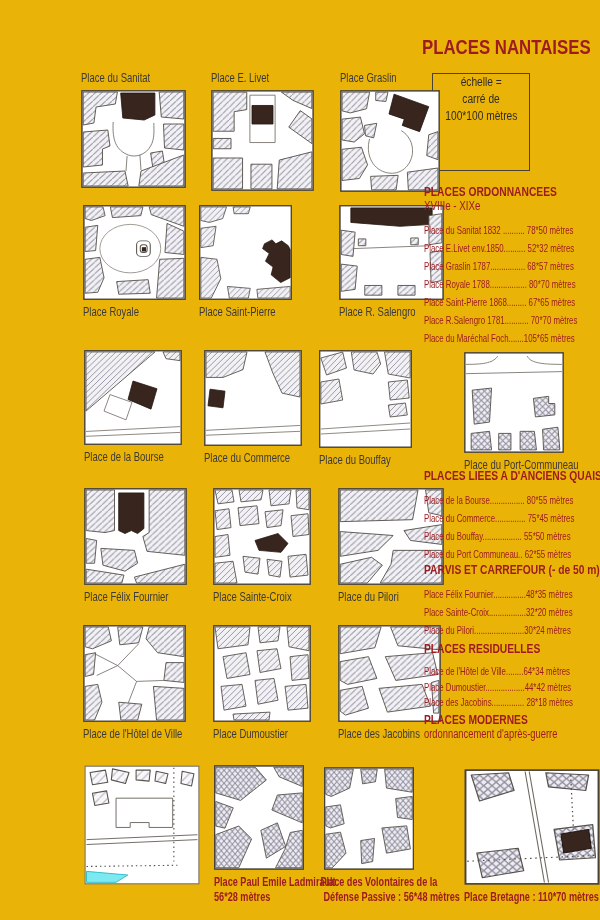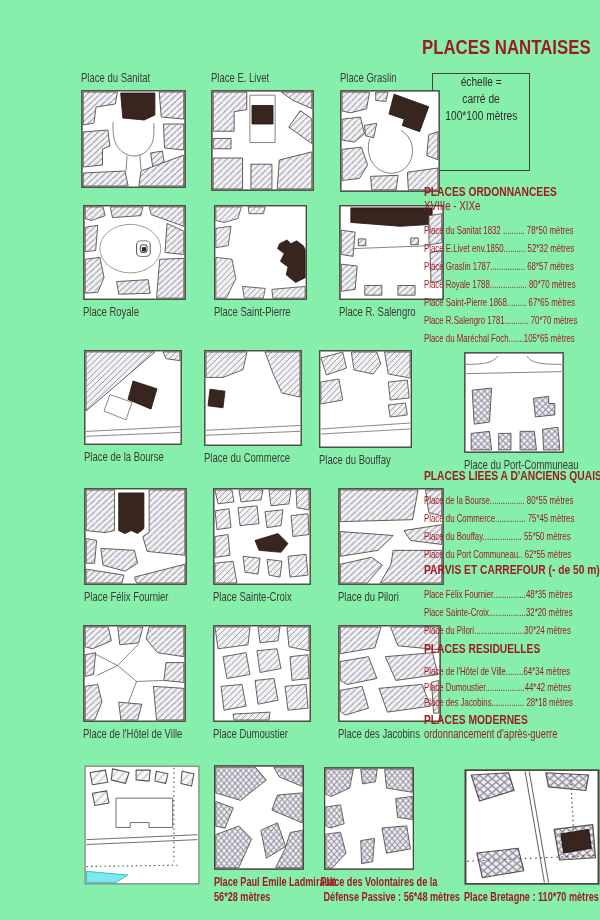--- a/index.html
+++ b/index.html
@@ -1,16 +1,16 @@
 <!DOCTYPE html>
 <html><head>
 <meta charset="utf-8">
 <style>
   html,body{margin:0;padding:0;background:#e8e8e8;}
-  #page{position:relative;width:600px;height:920px;background:#86efac;overflow:hidden;
+  #page{position:relative;width:600px;height:920px;background:#eab308;overflow:hidden;
         font-family:"Liberation Sans","DejaVu Sans",sans-serif;margin:0 auto;}
   .abs{position:absolute;}
   
   .cx{display:inline-block;transform:scaleX(0.78);transform-origin:0 50%;white-space:nowrap;}
   .cxc{display:inline-block;transform:scaleX(0.80);transform-origin:50% 50%;}
   
   #title{left:422px;top:36px;font-size:20px;font-weight:700;color:#9d1c21;letter-spacing:0;}
   #title .cx{transform:scaleX(0.84);}
   
   #scalebox{left:432px;top:73px;width:96px;height:96px;border:1.4px solid #47413a;
@@ -24,21 +24,21 @@
   .tlabel{position:absolute;left:1px;font-size:12.2px;color:#3e3a36;white-space:nowrap;}
   .tlabel.above{bottom:100%;margin-bottom:4px;}
   .tlabel.below{top:100%;margin-top:4px;}
   .tlabel.red{color:#9d1c21;font-weight:700;font-size:12px;line-height:15px;}
   .tlabel .cx{transform:scaleX(0.78);}
   .tlabel.red .cx{transform:scaleX(0.76);}
   #t-sanitat{left:40px;top:73px;width:107px;height:100px;}
   #t-livet{left:170px;top:73px;width:105px;height:103px;}
   #t-graslin{left:299px;top:73px;width:102px;height:104px;}
   #t-royale{left:42px;top:188px;width:105px;height:97px;}
-  #t-stpierre{left:173px;top:188px;width:95px;height:97px;}
+  #t-stpierre{left:158px;top:188px;width:95px;height:97px;}
   #t-salengro{left:298px;top:188px;width:107px;height:97px;}
   #t-bourse{left:43px;top:333px;width:100px;height:97px;}
   #t-commerce{left:163px;top:333px;width:100px;height:98px;}
   #t-bouffay{left:278px;top:333px;width:95px;height:100px;}
   #t-portcommuneau{left:423px;top:335px;width:102px;height:103px;}
   #t-fournier{left:43px;top:471px;width:105px;height:99px;}
   #t-stecroix{left:172px;top:471px;width:100px;height:99px;}
   #t-pilori{left:297px;top:471px;width:108px;height:99px;}
   #t-hoteldeville{left:42px;top:608px;width:105px;height:99px;}
   #t-dumoustier{left:172px;top:608px;width:100px;height:99px;}

